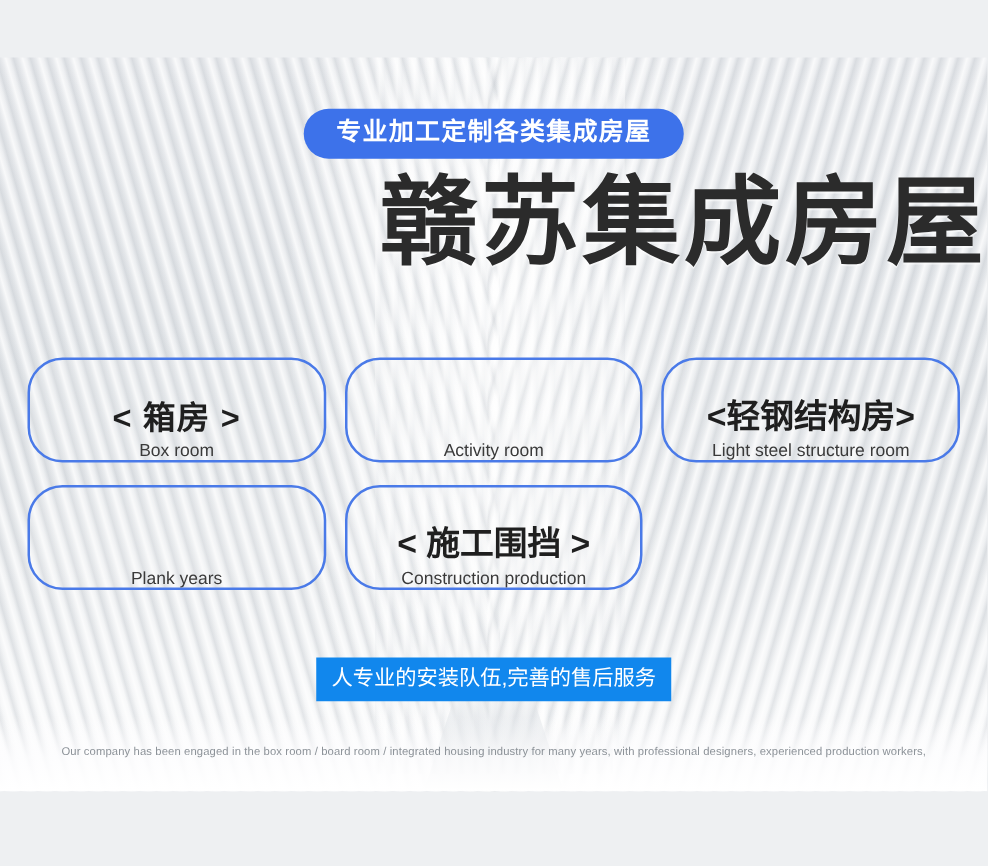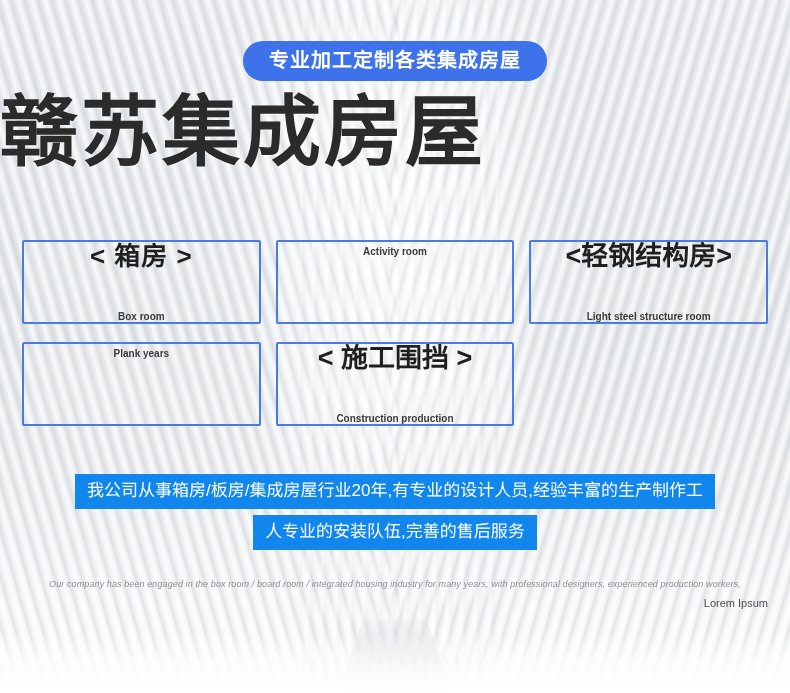--- a/index.html
+++ b/index.html
@@ -12,26 +12,27 @@
     height: 693px;
     overflow: hidden;
     font-family: "Liberation Sans", "DejaVu Sans", sans-serif;
     background: #eef0f2;
   }
 
   
   #banner {
     position: relative;
     width: 790px;
-    height: 693px;
+    height: 587px;
     overflow: hidden;
     background:
       
       radial-gradient(ellipse 230px 620px at 50% 34%, rgba(255,255,255,0.97) 0%, rgba(255,255,255,0.55) 42%, rgba(255,255,255,0.0) 72%),
       linear-gradient(180deg, #e9ebee 0%, #e4e7ea 45%, #eceef0 72%, #f6f7f8 88%, #fcfcfd 100%);
+    margin-top: 46px;
   }
 
   
   .slats-left {
     position: absolute;
     top: -40px; left: -30px;
     width: 430px; height: 780px;
     background: repeating-linear-gradient(
       74deg,
       rgba(255,255,255,0.0) 0px,
@@ -138,70 +139,70 @@
     padding: 9px 26px 11px 26px;
     border-radius: 20px;
     white-space: nowrap;
   }
 
   
   .main-title {
     position: absolute;
     top: 88px;
     left: 0; right: 0;
-    text-align: left;
+    text-align: right;
     font-size: 78px;
     font-weight: 900;
     color: #2b2b2b;
     letter-spacing: 3px;
     line-height: 1.15;
     white-space: nowrap;
     text-shadow: 0 1px 0 rgba(255,255,255,0.55);
+    padding-left: 20px;
   }
 
   
   .cards {
     position: absolute;
     top: 240px;
     left: 22px;
     width: 746px;
     display: grid;
     grid-template-columns: 1fr 1fr 1fr;
     column-gap: 15px;
     row-gap: 18px;
   }
   .card {
     position: relative;
     height: 80px;
     border: 2px solid #4a7ae8;
-    border-radius: 2px;
+    border-radius: 28px;
     background: rgba(255,255,255,0.12);
     display: flex;
     flex-direction: column;
     align-items: center;
-    justify-content: space-between;
+    justify-content: flex-end;
     overflow: hidden;
-    gap: 34px;
   }
   .card-cn {
     font-size: 26px;
     font-weight: 700;
     color: #1f1f1f;
     line-height: 1.1;
     white-space: nowrap;
     letter-spacing: 1px;
   }
   .card-cn.tight {
     letter-spacing: 0px;
     font-size: 27px;
   }
   .card-en {
     margin-top: 4px;
-    font-size: 10px;
-    font-weight: 700;
+    font-size: 14px;
+    font-weight: 400;
     color: #3a3a3a;
     line-height: 1.1;
     white-space: nowrap;
   }
 
   
   .desc {
     position: absolute;
     top: 474px;
     left: 0; right: 0;
@@ -220,29 +221,28 @@
   .desc-line.line1 {
     letter-spacing: 0px;
   }
   .desc-line.line2 {
     margin-top: 6px;
   }
 
   
   .en-note {
     position: absolute;
-    top: 577px;
+    top: 548px;
     left: 0; right: 0;
     text-align: center;
     color: #8c9298;
     font-size: 9px;
     line-height: 15px;
     letter-spacing: 0.1px;
     padding: 0 6px;
-    font-style: italic;
   }
   .en-note div { white-space: nowrap; }
 
   
   .lorem {
     position: absolute;
     top: 598px;
     right: 22px;
     color: #4a4f54;
     font-size: 11px;
@@ -292,21 +292,20 @@
       </div>
 
       <div class="card">
         <span class="card-cn tight">&lt; 施工围挡 &gt;</span>
         <span class="card-en">Construction production</span>
       </div>
 
     </div>
 
     <div class="desc">
-      <div><span class="desc-line line1">我公司从事箱房/板房/集成房屋行业20年,有专业的设计人员,经验丰富的生产制作工</span></div>
       <div><span class="desc-line line2">人专业的安装队伍,完善的售后服务</span></div>
     </div>
 
     <div class="en-note">
       <div>Our company has been engaged in the box room / board room / integrated housing industry for many years, with professional designers, experienced production workers,</div>
     </div>
 
     <div class="lorem">Lorem Ipsum</div>
 
   </div>

